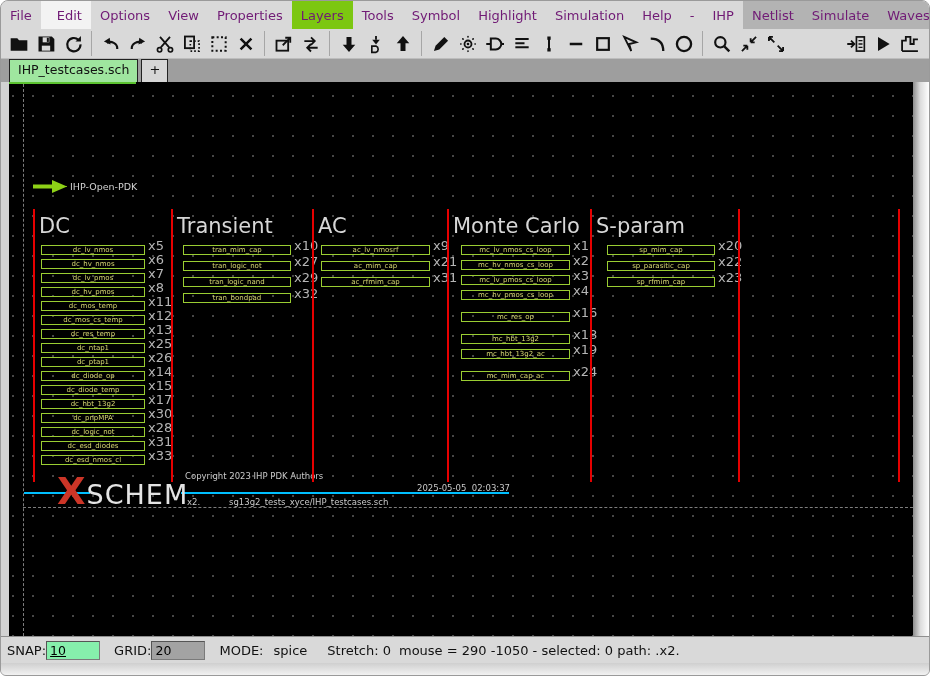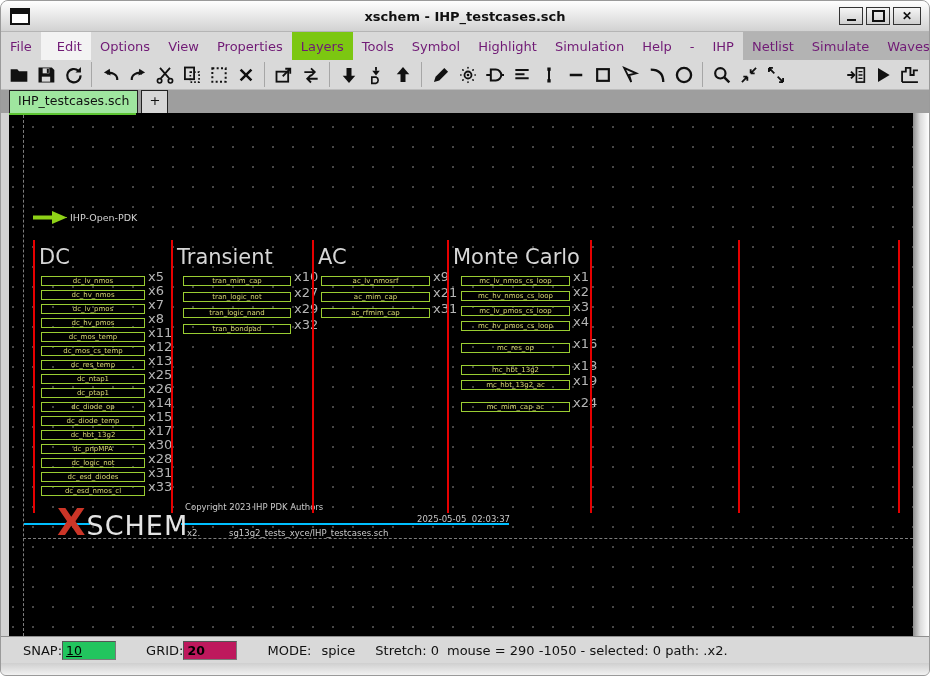--- a/index.html
+++ b/index.html
@@ -61,44 +61,29 @@
   .titleblock{position:absolute;font-size:8.5px;color:#c9c9c9;white-space:pre;}
   .cyanline{position:absolute;height:2px;}
   .logo{position:absolute;left:48px;top:392px;display:flex;align-items:baseline;}
   .logo .lx{font-size:37px;font-weight:bold;line-height:36px;}
   .logo .lrest{font-size:27px;color:#e4e4e4;letter-spacing:1px;margin-left:1px;}
   
   .statusbar{height:26px;background:#d9d9d9;border-top:1px solid #8f8f8f;display:flex;align-items:center;
     font-size:13px;color:#111;padding:0 6px;flex:0 0 auto;}
   .sinput{width:46px;height:17px;border:1px solid #7a7a7a;border-top-color:#555;border-left-color:#555;
     font-size:12.5px;padding:0 3px;font-family:"DejaVu Sans","Liberation Sans",sans-serif;}
-  .slabel{margin-left:16px;}
+  .slabel{margin-left:0;}
   .sspace{width:14px;}
   .bottomedge{height:12px;background:linear-gradient(#cfcfcf,#f2f2f2);flex:0 0 auto;}
 </style>
 </head>
 <body>
 
 <div class="window">
 
-  <div class="titlebar">
-    <div class="winicon"></div>
-    <div class="title">xschem - IHP_testcases.sch</div>
-    <div class="winbtns">
-      <button class="wbtn">
-          <span class="minbar"></span>
-        </button>
-      <button class="wbtn">
-          <span class="maxbox"></span>
-        </button>
-      <button class="wbtn close">
-          <span>✕</span>
-        </button>
-    </div>
-  </div>
 
   <div class="menubar">
       <span class="mi">File</span>
       <span class="mi hover">Edit</span>
       <span class="mi">Options</span>
       <span class="mi">View</span>
       <span class="mi">Properties</span>
       <span class="mi green">Layers</span>
       <span class="mi">Tools</span>
       <span class="mi">Symbol</span>
@@ -498,37 +483,56 @@
               </div>
             </div>
             <div class="group" style="margin-bottom: 12px;">
               <div class="tbox" style="width: 107px; margin-left: 14px; margin-bottom: 5px; border-color: rgb(154, 205, 50);">
                 <span class="tlab" style="color: rgb(216, 216, 116);">mc_mim_cap_ac</span>
                 <span class="tref">x24</span>
               </div>
             </div>
           </div>
         </div>
+        <div class="col" style="left: 581px; width: 147px;">
+          <div class="colh">S-param</div>
+          <div class="list">
+            <div class="group" style="margin-bottom: 0px;">
+              <div class="tbox" style="width: 106px; margin-left: 17px; margin-bottom: 6px; border-color: rgb(154, 205, 50);">
+                <span class="tlab" style="color: rgb(216, 216, 116);">sp_mim_cap</span>
+                <span class="tref">x20</span>
+              </div>
+              <div class="tbox" style="width: 106px; margin-left: 17px; margin-bottom: 6px; border-color: rgb(154, 205, 50);">
+                <span class="tlab" style="color: rgb(216, 216, 116);">sp_parasitic_cap</span>
+                <span class="tref">x22</span>
+              </div>
+              <div class="tbox" style="width: 106px; margin-left: 17px; margin-bottom: 6px; border-color: rgb(154, 205, 50);">
+                <span class="tlab" style="color: rgb(216, 216, 116);">sp_rfmim_cap</span>
+                <span class="tref">x23</span>
+              </div>
+            </div>
+          </div>
+        </div>
         <div class="redline" style="left: 23.5px; background: rgb(230, 0, 0);"></div>
         <div class="redline" style="left: 162px; background: rgb(230, 0, 0);"></div>
         <div class="redline" style="left: 303px; background: rgb(230, 0, 0);"></div>
         <div class="redline" style="left: 438px; background: rgb(230, 0, 0);"></div>
         <div class="redline" style="left: 581px; background: rgb(230, 0, 0);"></div>
         <div class="redline" style="left: 729px; background: rgb(230, 0, 0);"></div>
         <div class="redline" style="left: 889px; background: rgb(230, 0, 0);"></div>
       </div>
     <div class="edge-r"></div>
   </div>
 
   <div class="statusbar">
     <span class="slabel">SNAP:</span>
-    <input class="sinput" style="background: #22c55e; text-decoration: underline;" value="10">
+    <input class="sinput" style="background: #86efac; text-decoration: underline;" value="10">
     <span class="sspace"></span>
     <span class="slabel">GRID:</span>
-    <input class="sinput" style="background: #be185d; font-weight: bold;" value="20">
+    <input class="sinput" style="background: #a3a3a3;" value="20">
     <span class="sspace"></span>
     <span class="slabel">MODE:</span>
     <span class="slabel" style="margin-left:10px;">spice</span>
     <span class="slabel" style="margin-left:20px;">Stretch: 0</span>
     <span class="slabel" style="margin-left:8px;">mouse = 290 -1050 - selected: 0 path: .x2.</span>
   </div>
   <div class="bottomedge"></div>
 </div>
 
 </body></html>

